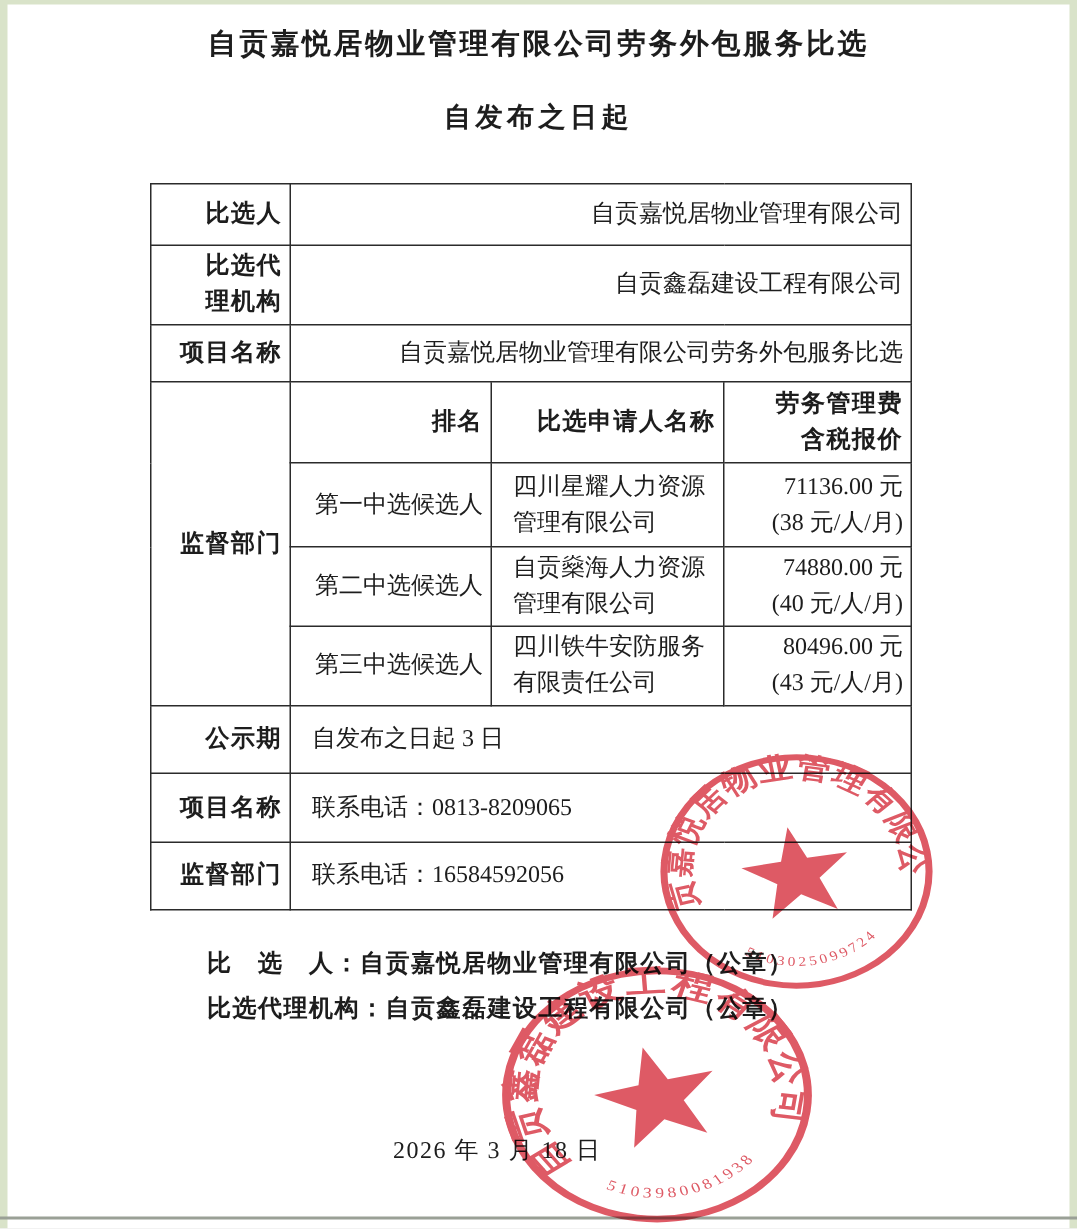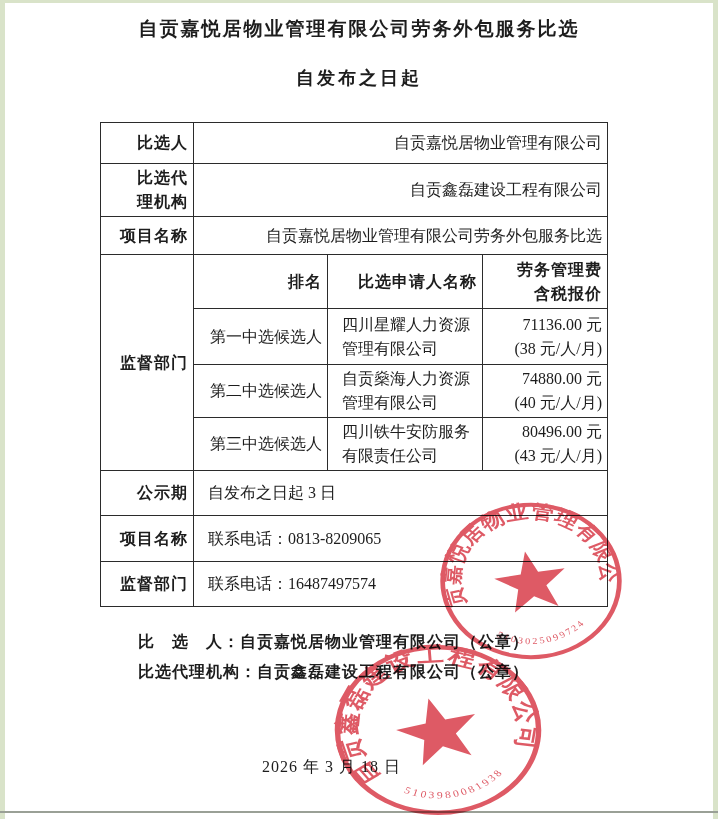--- a/index.html
+++ b/index.html
@@ -103,21 +103,21 @@
     <tr style="height:45px">
       <td class="lab">公示期</td>
       <td colspan="3" class="left">自发布之日起 3 日</td>
     </tr>
     <tr style="height:46px">
       <td class="lab">项目名称</td>
       <td colspan="3" class="left">联系电话：0813-8209065</td>
     </tr>
     <tr style="height:45px">
       <td class="lab">监督部门</td>
-      <td colspan="3" class="left">联系电话：16487497574</td>
+      <td colspan="3" class="left">联系电话：16584592056</td>
     </tr>
   </tbody>
     </table>
 
   <div class="sig sig1">比　选　人：自贡嘉悦居物业管理有限公司（公章）</div>
   <div class="sig sig2">比选代理机构：自贡鑫磊建设工程有限公司（公章）</div>
   <div class="docdate">2026 年 3 月 18 日</div>
 
   <svg id="seal1" class="seal" width="188" height="162" viewBox="0 0 200 200" preserveAspectRatio="none">
     <g transform="rotate(-10 100 100)">

